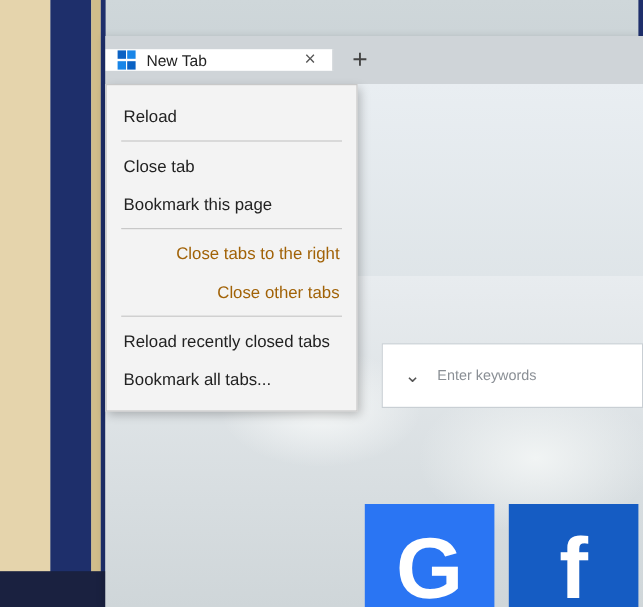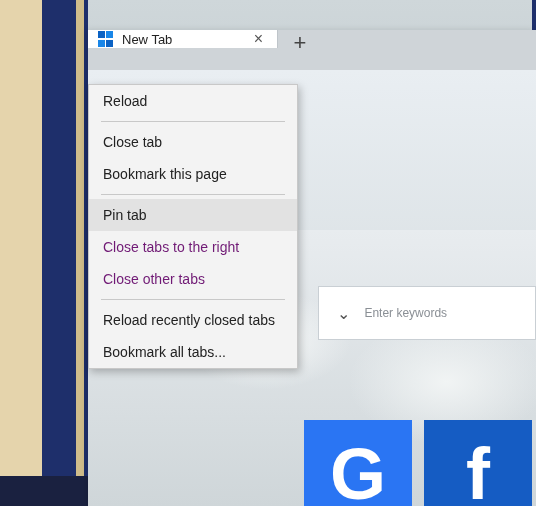--- a/index.html
+++ b/index.html
@@ -20,21 +20,21 @@
 
 .window {
   position: absolute;
   left: 88px; top: 30px; right: 0; bottom: 0;
   background: #f6f7f8;
   box-shadow: -2px 0 6px rgba(0,0,0,0.12);
 }
 .tabstrip {
   height: 40px;
   background: #cfd4d8;
-  display: flex; align-items: flex-start;
+  display: flex; align-items: center;
 }
 .tab {
   display: flex; align-items: center;
   background: #fff;
   padding: 0 10px 0 10px;
   width: 190px;
   border-right: 1px solid #bfc5ca;
   gap: 8px;
 }
 .tab-icon { width: 16px; height: 16px; display:flex; flex-wrap:wrap; gap:1px; }
@@ -74,30 +74,29 @@
 .tile.google { background:#2a75f3; }
 .tile.fb { background:#155cc3; }
 .tile-glyph { color:#fff; font-size:72px; font-weight:700; font-family: Arial, sans-serif; }
 
 .context {
   position:absolute; left:0; top:40px;
   width:210px;
   background:#f3f3f3;
   border:1px solid #c8c8c8;
   box-shadow: 2px 3px 8px rgba(0,0,0,0.25);
-  padding: 0 0;
+  padding: 10px 0;
   z-index: 10;
-  margin-top: 14px;
 }
 .ctx-item {
   padding: 8px 14px;
   font-size:14px; color:#222;
   cursor:pointer;
 }
-.ctx-item.disabled { color:#701a75; cursor:default; }
+.ctx-item.disabled { color:#a16207; cursor:default;text-align:right; }
 .ctx-item.hover { background:#e2e2e2; }
 .ctx-sep { height:1px; background:#c8c8c8; margin:4px 12px; }
 </style>
 </head>
 <body>
 
 <div class="desktop">
   <div class="band b1"></div>
   <div class="band b2"></div>
   <div class="band b3"></div>
@@ -137,21 +136,20 @@
       </div>
 
     </div>
 
     <div class="context" id="ctx">
         <div class="ctx-item">Reload</div>
         <div class="ctx-sep"></div>
         <div class="ctx-item">Close tab</div>
         <div class="ctx-item">Bookmark this page</div>
         <div class="ctx-sep"></div>
-        <div class="ctx-item hover">Pin tab</div>
         <div class="ctx-item disabled">Close tabs to the right</div>
         <div class="ctx-item disabled">Close other tabs</div>
         <div class="ctx-sep"></div>
         <div class="ctx-item">Reload recently closed tabs</div>
         <div class="ctx-item">Bookmark all tabs...</div>
       </div>
   </div>
 </div>
 
 </body></html>

